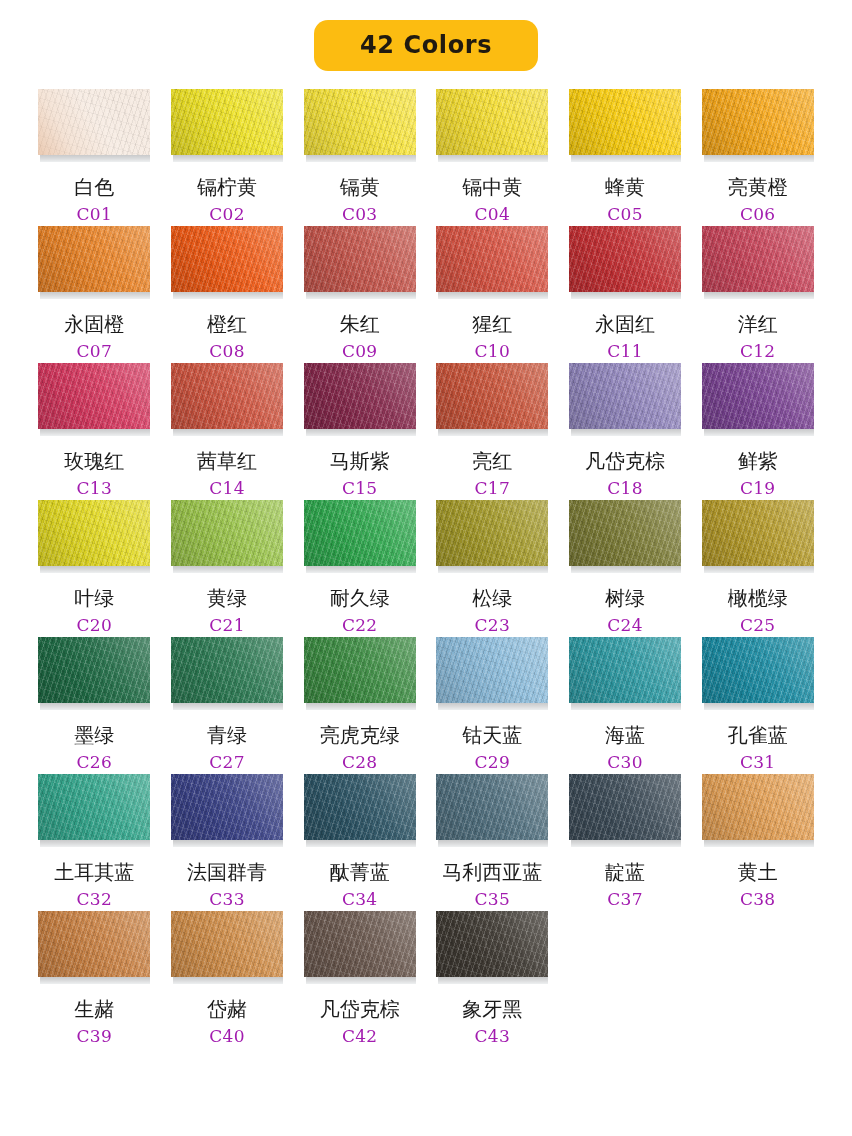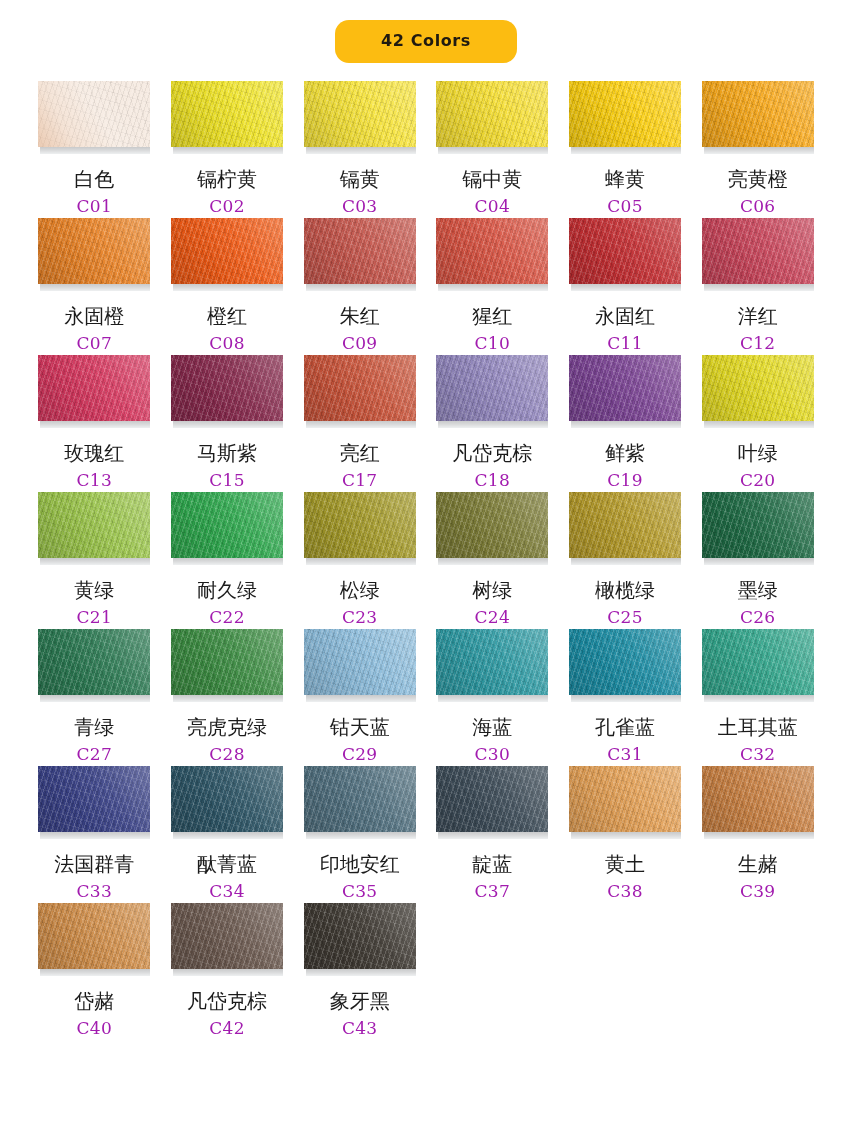--- a/index.html
+++ b/index.html
@@ -31,21 +31,21 @@
     display: flex;
     justify-content: center;
     padding-top: 20px;
     padding-bottom: 6px;
   }
   .badge {
     background: #fcbc11;
     color: #201a10;
     border-radius: 14px;
     padding: 13px 46px 14px 46px;
-    font-size: 16px;
+    font-size: 24px;
     font-weight: bold;
     letter-spacing: 0.6px;
     line-height: 1;
     font-family: "DejaVu Sans", "Liberation Sans", sans-serif;
     white-space: nowrap;
   }
 
   
   .grid {
     width: 780px;
@@ -327,20 +327,32 @@
             <div class="sheen"></div>
           </div>
           <div class="swatch-shadow"></div>
         </div>
         <div class="name">玫瑰红</div>
         <div class="code">C13</div>
       </div>
       <div class="cell">
         <div class="swatch-wrap">
           <div class="swatch">
+            <div class="base" style="background: rgb(207, 85, 64);"></div>
+            <div class="tex"></div>
+            <div class="sheen"></div>
+          </div>
+          <div class="swatch-shadow"></div>
+        </div>
+        <div class="name">茜草红</div>
+        <div class="code">C14</div>
+      </div>
+      <div class="cell">
+        <div class="swatch-wrap">
+          <div class="swatch">
             <div class="base" style="background: rgb(134, 41, 76);"></div>
             <div class="tex"></div>
             <div class="sheen"></div>
           </div>
           <div class="swatch-shadow"></div>
         </div>
         <div class="name">马斯紫</div>
         <div class="code">C15</div>
       </div>
       <div class="cell">
@@ -561,21 +573,21 @@
       </div>
       <div class="cell">
         <div class="swatch-wrap">
           <div class="swatch">
             <div class="base" style="background: rgb(81, 112, 127);"></div>
             <div class="tex"></div>
             <div class="sheen"></div>
           </div>
           <div class="swatch-shadow"></div>
         </div>
-        <div class="name">印地安红</div>
+        <div class="name">马利西亚蓝</div>
         <div class="code">C35</div>
       </div>
       <div class="cell">
         <div class="swatch-wrap">
           <div class="swatch">
             <div class="base" style="background: rgb(61, 76, 88);"></div>
             <div class="tex"></div>
             <div class="sheen"></div>
           </div>
           <div class="swatch-shadow"></div>

